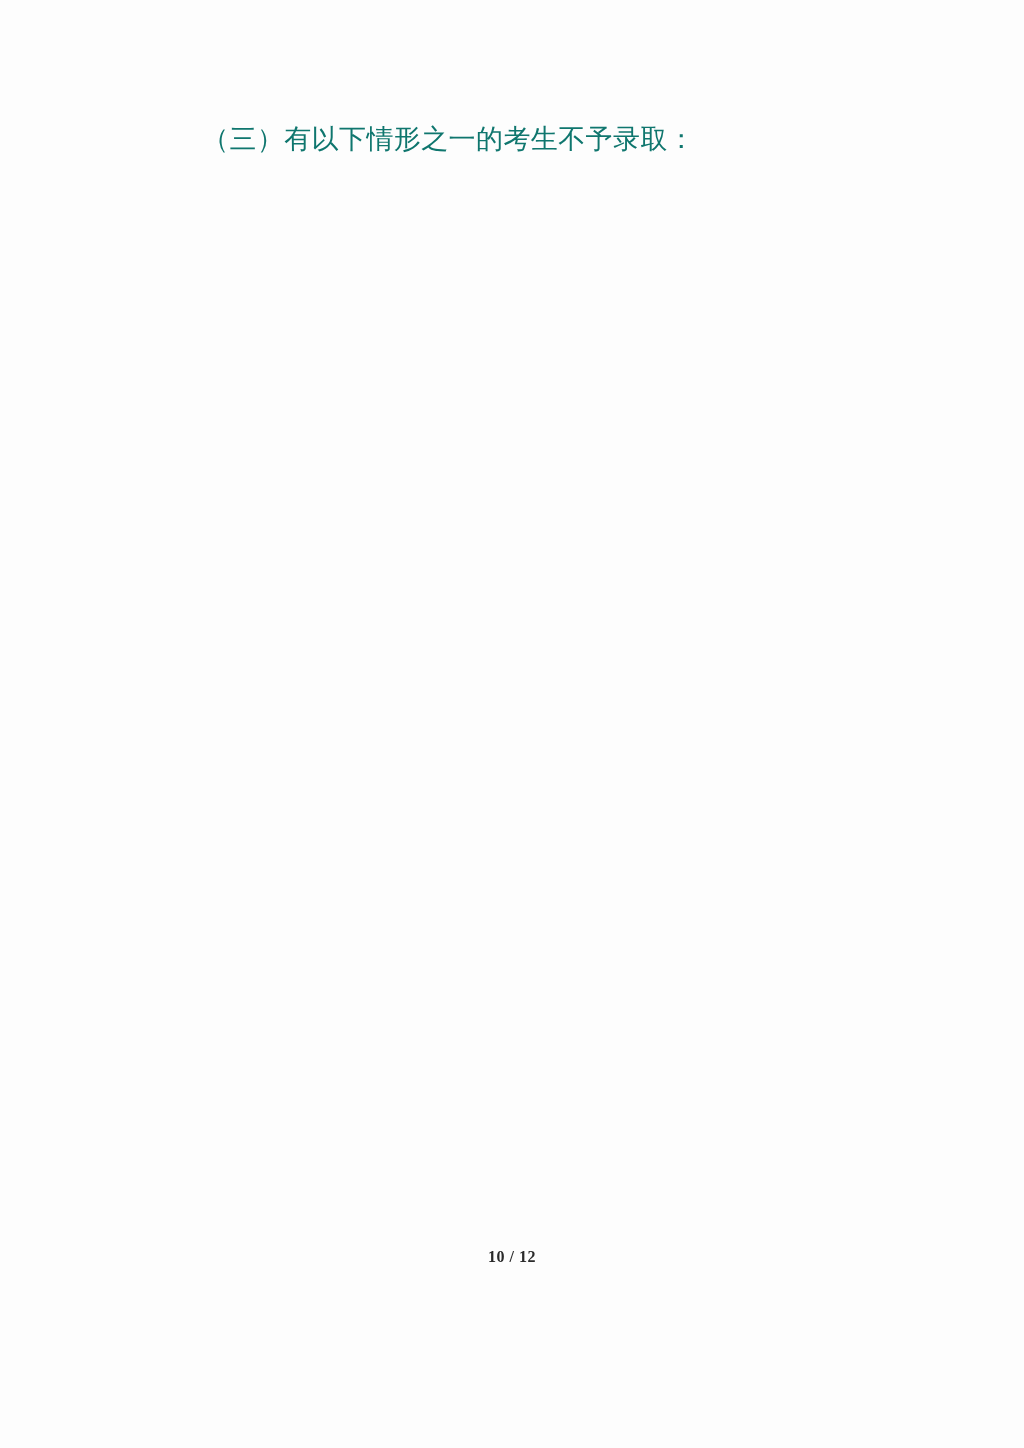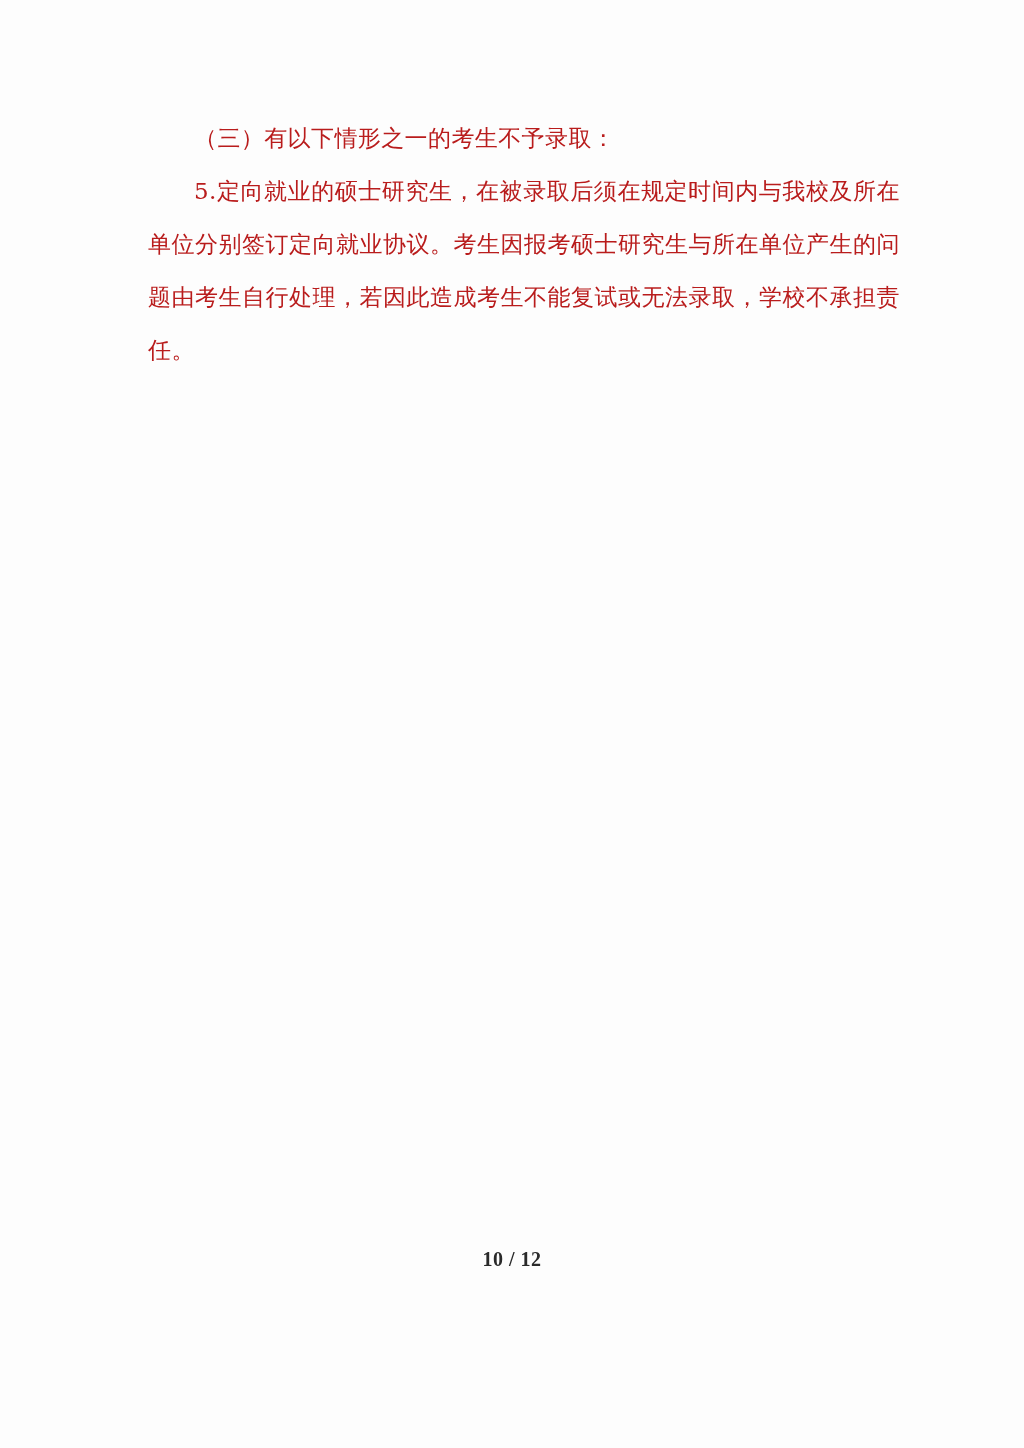--- a/index.html
+++ b/index.html
@@ -16,23 +16,23 @@
     overflow: hidden;
   }
   .content {
     position: absolute;
     left: 148px;
     top: 112px;
     width: 760px;
   }
   .para {
     font-family: "DejaVu Serif", "Liberation Serif", serif;
-    font-size: 23px;
+    font-size: 27px;
     line-height: 53px;
-    color: #b91c1c;
+    color: #0f766e;
     text-align: justify;
     text-justify: inter-character;
     letter-spacing: 0.4px;
     margin: 0 8px 0 0;
     white-space: pre-wrap;
     word-break: break-all;
   }
   .para.indent {
     text-indent: 2em;
   }
@@ -40,39 +40,38 @@
     text-indent: 1.35em;
   }
   .footer {
     position: absolute;
     left: 0;
     top: 1248px;
     width: 1024px;
     text-align: center;
     font-family: "Liberation Serif", "DejaVu Serif", serif;
     font-weight: bold;
-    font-size: 20px;
+    font-size: 16px;
     color: #2a2a2a;
     letter-spacing: 0.5px;
   }
 </style>
 </head>
 <body>
 
 <div class="page">
 
   <div class="content">
 
     <p class="para indent">（三）有以下情形之一的考生不予录取：</p>
 
 
 
 
 
-    <p class="para indent">5.定向就业的硕士研究生，在被录取后须在规定时间内与我校及所在单位分别签订定向就业协议。考生因报考硕士研究生与所在单位产生的问题由考生自行处理，若因此造成考生不能复试或无法录取，学校不承担责任。</p>
 
 
 
   </div>
 
   <div class="footer">10 / 12</div>
 
 </div>
 
 </body></html>

